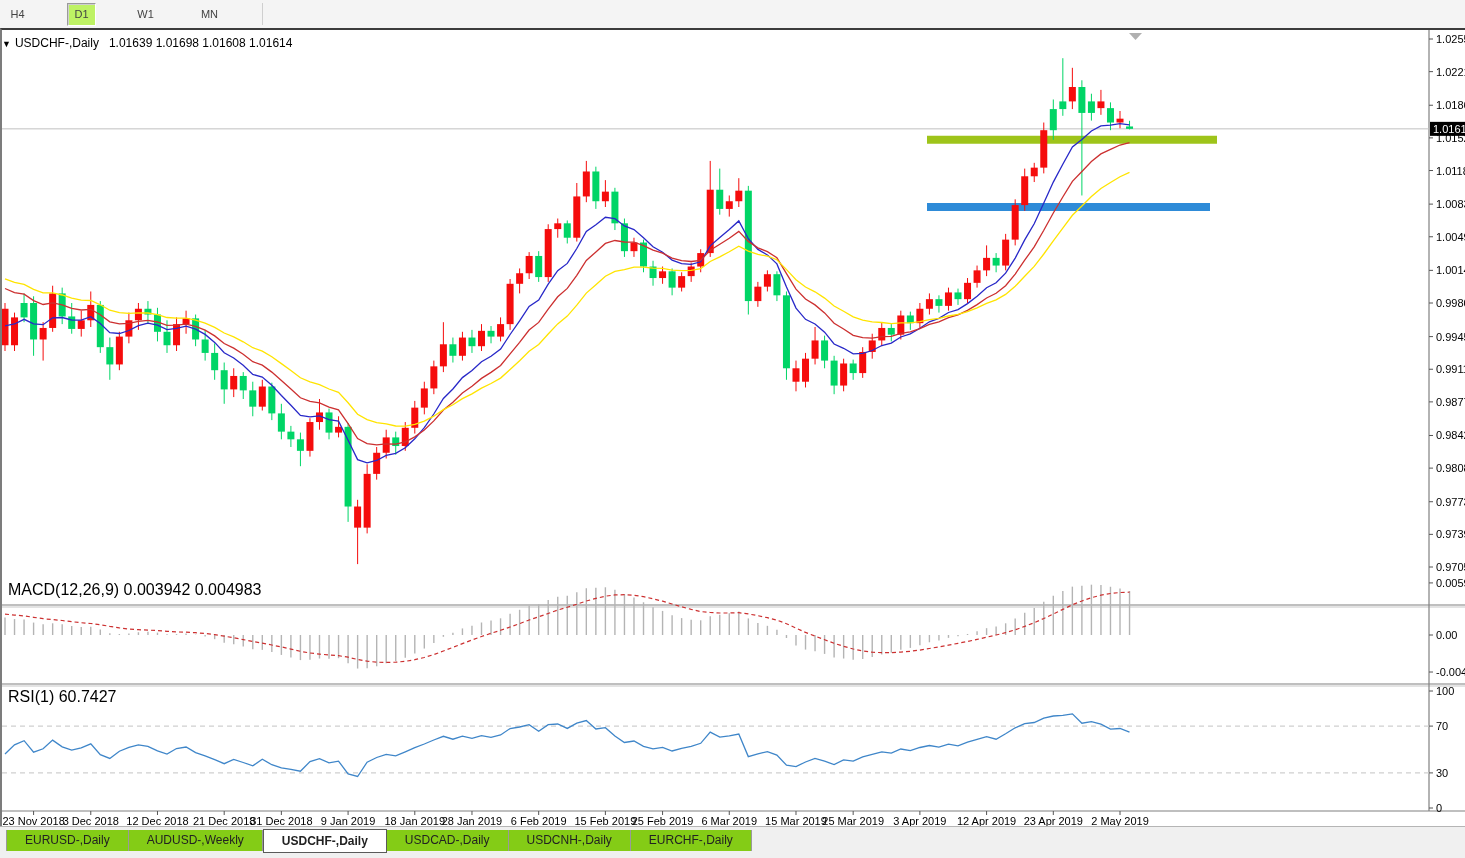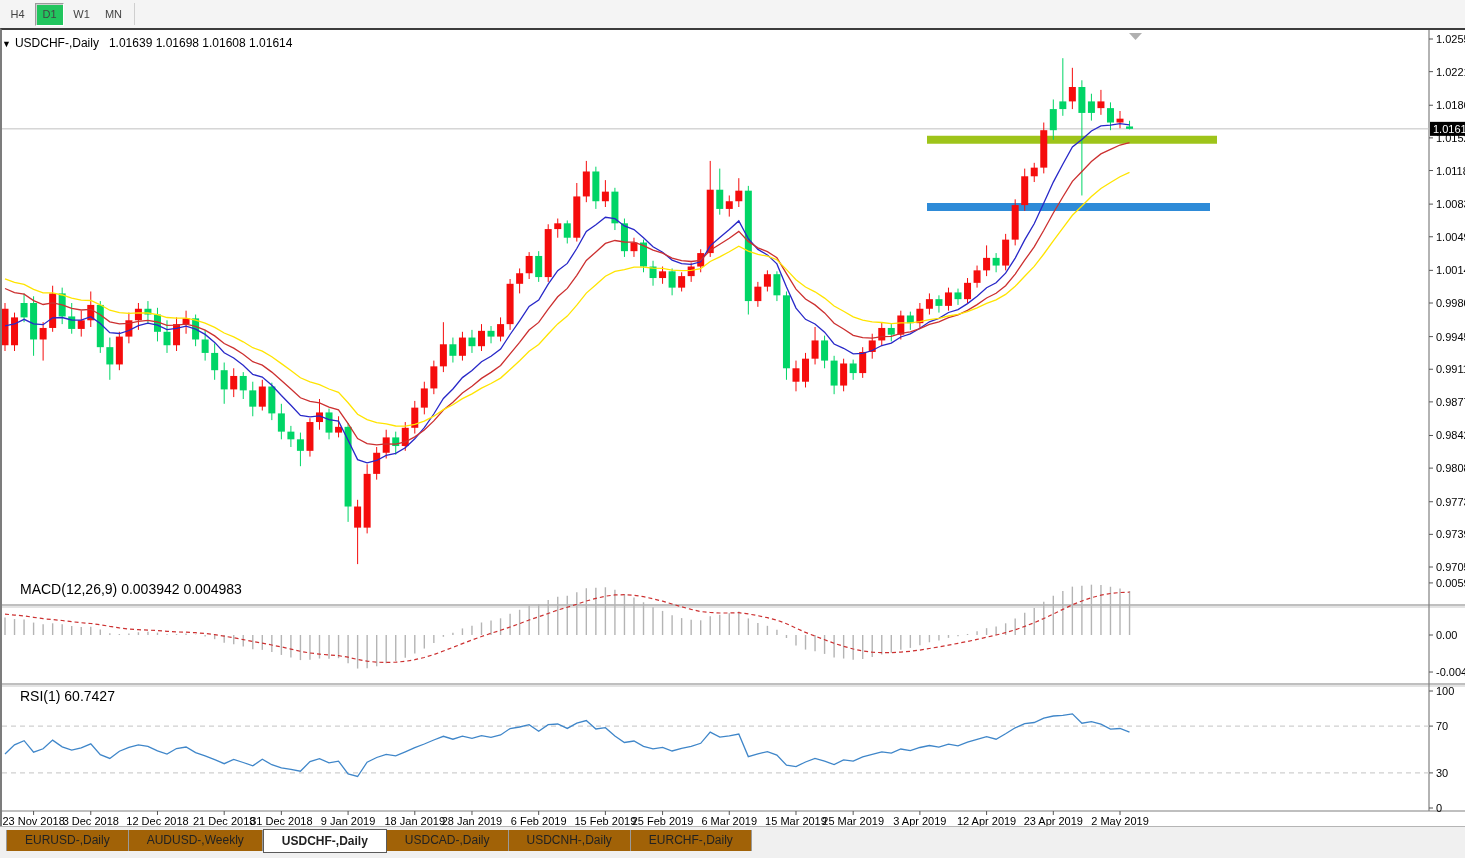--- a/index.html
+++ b/index.html
@@ -1,33 +1,33 @@
 <!DOCTYPE html>
 <html><head>
 <meta charset="utf-8">
 <style>
   html,body{margin:0;padding:0;background:#fff;font-family:"Liberation Sans",sans-serif;}
   .window{position:relative;width:1465px;height:858px;background:#fff;overflow:hidden;}
   
-  .tf-toolbar{position:absolute;left:0;top:0;width:1465px;height:28px;background:#f4f4f4;border-bottom:1px solid #15803d;display:flex;align-items:center;}
+  .tf-toolbar{position:absolute;left:0;top:0;width:1465px;height:28px;background:#f4f4f4;border-bottom:1px solid #15803d;display:flex;align-items:center;gap:32px;}
   .tf-btn{width:27px;height:21px;margin-left:3px;display:flex;align-items:center;justify-content:center;font-size:11px;color:#444;background:#f4f4f4;border:1px solid transparent;cursor:default;}
-  .tf-btn.active{background:#22c55e;border:1px solid #9a9a9a;border-right-color:#fff;border-bottom-color:#fff;box-shadow:inset 1px 1px 0 #cfcfcf;}
+  .tf-btn.active{background:#bef264;border:1px solid #9a9a9a;border-right-color:#fff;border-bottom-color:#fff;box-shadow:inset 1px 1px 0 #cfcfcf;}
   .tf-sep{width:1px;height:22px;background:#cfcfcf;margin-left:6px;}
   
   .chart-frame{position:absolute;left:0;top:28px;width:1465px;height:798px;background:#fff;border-top:2px solid #3c3c3c;border-left:2px solid #7c7c7c;box-sizing:border-box;}
   .chart-title{position:absolute;left:0;top:6px;font-size:12px;color:#000;white-space:nowrap;}
   .chart-title .tri{font-size:9px;color:#000;margin-right:4px;}
   .chart-title .sym{margin-right:10px;}
-  .panel-label{position:absolute;left:18px;font-size:14px;color:#000;white-space:nowrap;}
+  .panel-label{position:absolute;left:6px;font-size:16px;color:#000;white-space:nowrap;}
   .macd-label{top:551px;}
   .rsi-label{top:658px;}
   #chart-svg{position:absolute;left:0;top:0;}
   
   .tab-bar{position:absolute;left:0;top:826px;width:1465px;height:32px;background:#f0f0f0;border-top:1px solid #b5b5b5;display:flex;align-items:flex-start;padding-left:6px;box-sizing:border-box;}
-  .tab{position:relative;margin-top:3px;padding:3px 18px 4px 18px;font-size:12px;color:#222;background:#a16207;border-right:1px solid #9a9a9a;cursor:default;white-space:nowrap;}
+  .tab{position:relative;margin-top:3px;padding:3px 18px 4px 18px;font-size:12px;color:#222;background:#84cc16;border-right:1px solid #9a9a9a;cursor:default;white-space:nowrap;}
   .tab:first-child{border-left:1px solid #9a9a9a;}
   .tab.active{background:#fff;border:1px solid #5a5a5a;font-weight:bold;margin-top:2px;padding-top:4px;z-index:2;}
 </style>
 </head>
 <body>
 
 <div class="window">
 
   <div class="tf-toolbar" id="tf-toolbar">
       <div class="tf-btn">H4</div>

